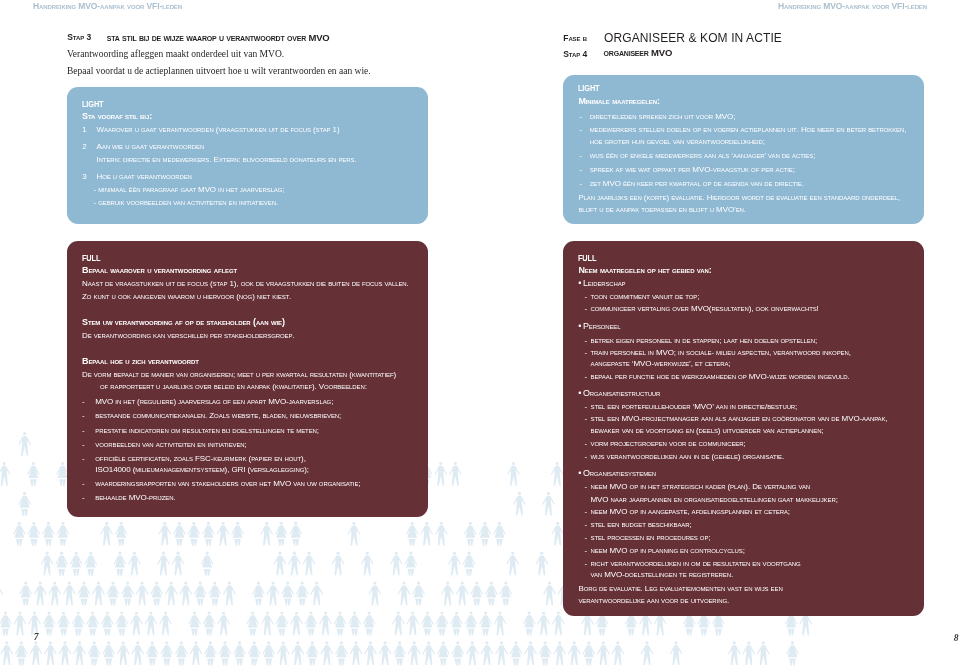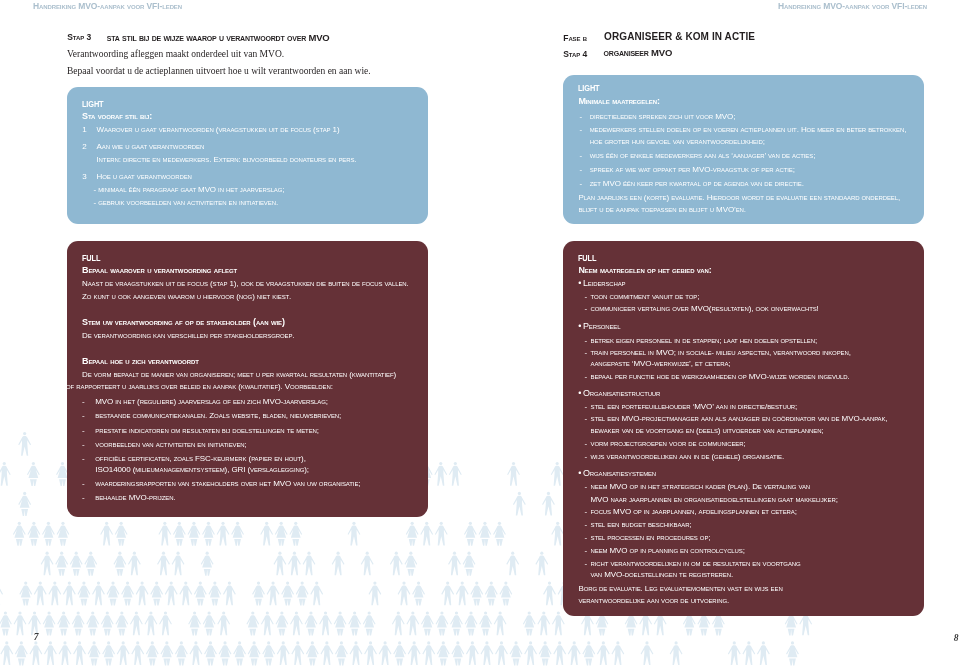--- a/index.html
+++ b/index.html
@@ -9,21 +9,21 @@
 #pattern{position:absolute;left:0;top:0;width:960px;height:668px;z-index:0;pointer-events:none;}
 div{line-height:1;}
 
 .runhead{position:absolute;font-variant:small-caps;font-weight:600;letter-spacing:-0.1px;
   color:#abbfcd;font-size:8.5px;white-space:nowrap;z-index:3;}
 
 .step-label{position:absolute;font-variant:small-caps;font-weight:700;color:#231f20;
   font-size:8.5px;letter-spacing:-0.1px;white-space:nowrap;z-index:2;}
 .step-title{position:absolute;font-variant:small-caps;font-weight:700;color:#231f20;
   font-size:9.5px;letter-spacing:-0.2px;white-space:nowrap;z-index:2;}
-.phase-title{position:absolute;font-weight:700;color:#231f20;font-size:10px;
+.phase-title{position:absolute;font-weight:400;color:#231f20;font-size:12px;
   letter-spacing:0.1px;white-space:nowrap;text-transform:uppercase;z-index:2;}
 .serif{position:absolute;font-family:"Liberation Serif",serif;color:#231f20;font-size:9.5px;
   white-space:nowrap;z-index:2;}
 
 .box{position:absolute;border-radius:11px;box-sizing:border-box;z-index:1;}
 .box.light{background:#8fb8d2;}
 .box.full{background:#653137;}
 
 .blabel{position:absolute;color:#ffffff;font-weight:700;font-size:9.5px;letter-spacing:-0.2px;
   white-space:nowrap;z-index:2;transform:scaleX(0.78);transform-origin:left top;}
@@ -1010,23 +1010,23 @@
 <div class="btxt" style="left:93.5px;top:199.1px">- gebruik voorbeelden van activiteiten en initiatieven.</div>
 <div class="box full" style="left:67px;top:241.3px;width:361px;height:275.3px"></div>
 <div class="blabel" style="left:82.0px;top:252.6px">FULL</div>
 <div class="bhead" style="left:82.0px;top:266.4px">Bepaal waarover u verantwoording aflegt</div>
 <div class="btxt" style="left:82.0px;top:280.4px">Naast de vraagstukken uit de focus (stap 1), ook de vraagstukken die buiten de focus vallen.</div>
 <div class="btxt" style="left:82.0px;top:292.5px">Zo kunt u ook aangeven waarom u hiervoor (nog) niet kiest.</div>
 <div class="bhead" style="left:82.0px;top:317.8px">Stem uw verantwoording af op de stakeholder (aan wie)</div>
 <div class="btxt" style="left:82.0px;top:331.6px">De verantwoording kan verschillen per stakeholdersgroep.</div>
 <div class="bhead" style="left:82.0px;top:357.1px">Bepaal hoe u zich verantwoordt</div>
 <div class="btxt" style="left:82.0px;top:370.9px">De vorm bepaalt de manier van organiseren; meet u per kwartaal resultaten (kwantitatief)</div>
-<div class="btxt" style="left:66px;top:383.2px">of rapporteert u jaarlijks over beleid en aanpak (kwalitatief). Voorbeelden:</div>
+<div class="btxt" style="left:100px;top:383.2px">of rapporteert u jaarlijks over beleid en aanpak (kwalitatief). Voorbeelden:</div>
 <div class="bdash" style="left:82.1px;top:398.4px">-</div>
-<div class="btxt" style="left:95.3px;top:398.4px">MVO in het (reguliere) jaarverslag of een zich MVO-jaarverslag;</div>
+<div class="btxt" style="left:95.3px;top:398.4px">MVO in het (reguliere) jaarverslag of een apart MVO-jaarverslag;</div>
 <div class="bdash" style="left:82.1px;top:412.4px">-</div>
 <div class="btxt" style="left:95.3px;top:412.4px">bestaande communicatiekanalen. Zoals website, bladen, nieuwsbrieven;</div>
 <div class="bdash" style="left:82.1px;top:426.5px">-</div>
 <div class="btxt" style="left:95.3px;top:426.5px">prestatie indicatoren om resultaten bij doelstellingen te meten;</div>
 <div class="bdash" style="left:82.1px;top:441.2px">-</div>
 <div class="btxt" style="left:95.3px;top:441.2px">voorbeelden van activiteiten en initiatieven;</div>
 <div class="bdash" style="left:82.1px;top:454.9px">-</div>
 <div class="btxt" style="left:95.3px;top:454.9px">officiële certificaten, zoals FSC-keurmerk (papier en hout),</div>
 <div class="btxt" style="left:95.3px;top:466.4px">ISO14000 (milieumanagementsysteem), GRI (verslaglegging);</div>
 <div class="bdash" style="left:82.1px;top:480.1px">-</div>
@@ -1082,21 +1082,21 @@
 <div class="bdash" style="left:584.4px;top:440.2px">-</div>
 <div class="btxt" style="left:590.5px;top:440.2px">vorm projectgroepen voor de communiceer;</div>
 <div class="bdash" style="left:584.4px;top:452.5px">-</div>
 <div class="btxt" style="left:590.5px;top:452.5px">wijs verantwoordelijken aan in de (gehele) organisatie.</div>
 <div class="bdot" style="left:578.2px;top:469.1px">•</div>
 <div class="bgroup" style="left:583.0px;top:469.1px">Organisatiesystemen</div>
 <div class="bdash" style="left:584.4px;top:483.0px">-</div>
 <div class="btxt" style="left:590.5px;top:483.0px">neem MVO op in het strategisch kader (plan). De vertaling van</div>
 <div class="btxt" style="left:590.5px;top:496.0px">MVO naar jaarplannen en organisatiedoelstellingen gaat makkelijker;</div>
 <div class="bdash" style="left:584.4px;top:508.3px">-</div>
-<div class="btxt" style="left:590.5px;top:508.3px">focus MVO op in jaarplannen, afdelingsplannen et cetera;</div>
+<div class="btxt" style="left:590.5px;top:508.3px">neem MVO op in aangepaste, afdelingsplannen et cetera;</div>
 <div class="bdash" style="left:584.4px;top:520.9px">-</div>
 <div class="btxt" style="left:590.5px;top:520.9px">stel een budget beschikbaar;</div>
 <div class="bdash" style="left:584.4px;top:533.9px">-</div>
 <div class="btxt" style="left:590.5px;top:533.9px">stel processen en procedures op;</div>
 <div class="bdash" style="left:584.4px;top:546.5px">-</div>
 <div class="btxt" style="left:590.5px;top:546.5px">neem MVO op in planning en controlcyclus;</div>
 <div class="bdash" style="left:584.4px;top:559.5px">-</div>
 <div class="btxt" style="left:590.5px;top:559.5px">richt verantwoordelijken in om de resultaten en voortgang</div>
 <div class="btxt" style="left:590.5px;top:571.4px">van MVO-doelstellingen te registreren.</div>
 <div class="btxt" style="left:578.4px;top:584.7px">Borg de evaluatie. Leg evaluatiemomenten vast en wijs een</div>

